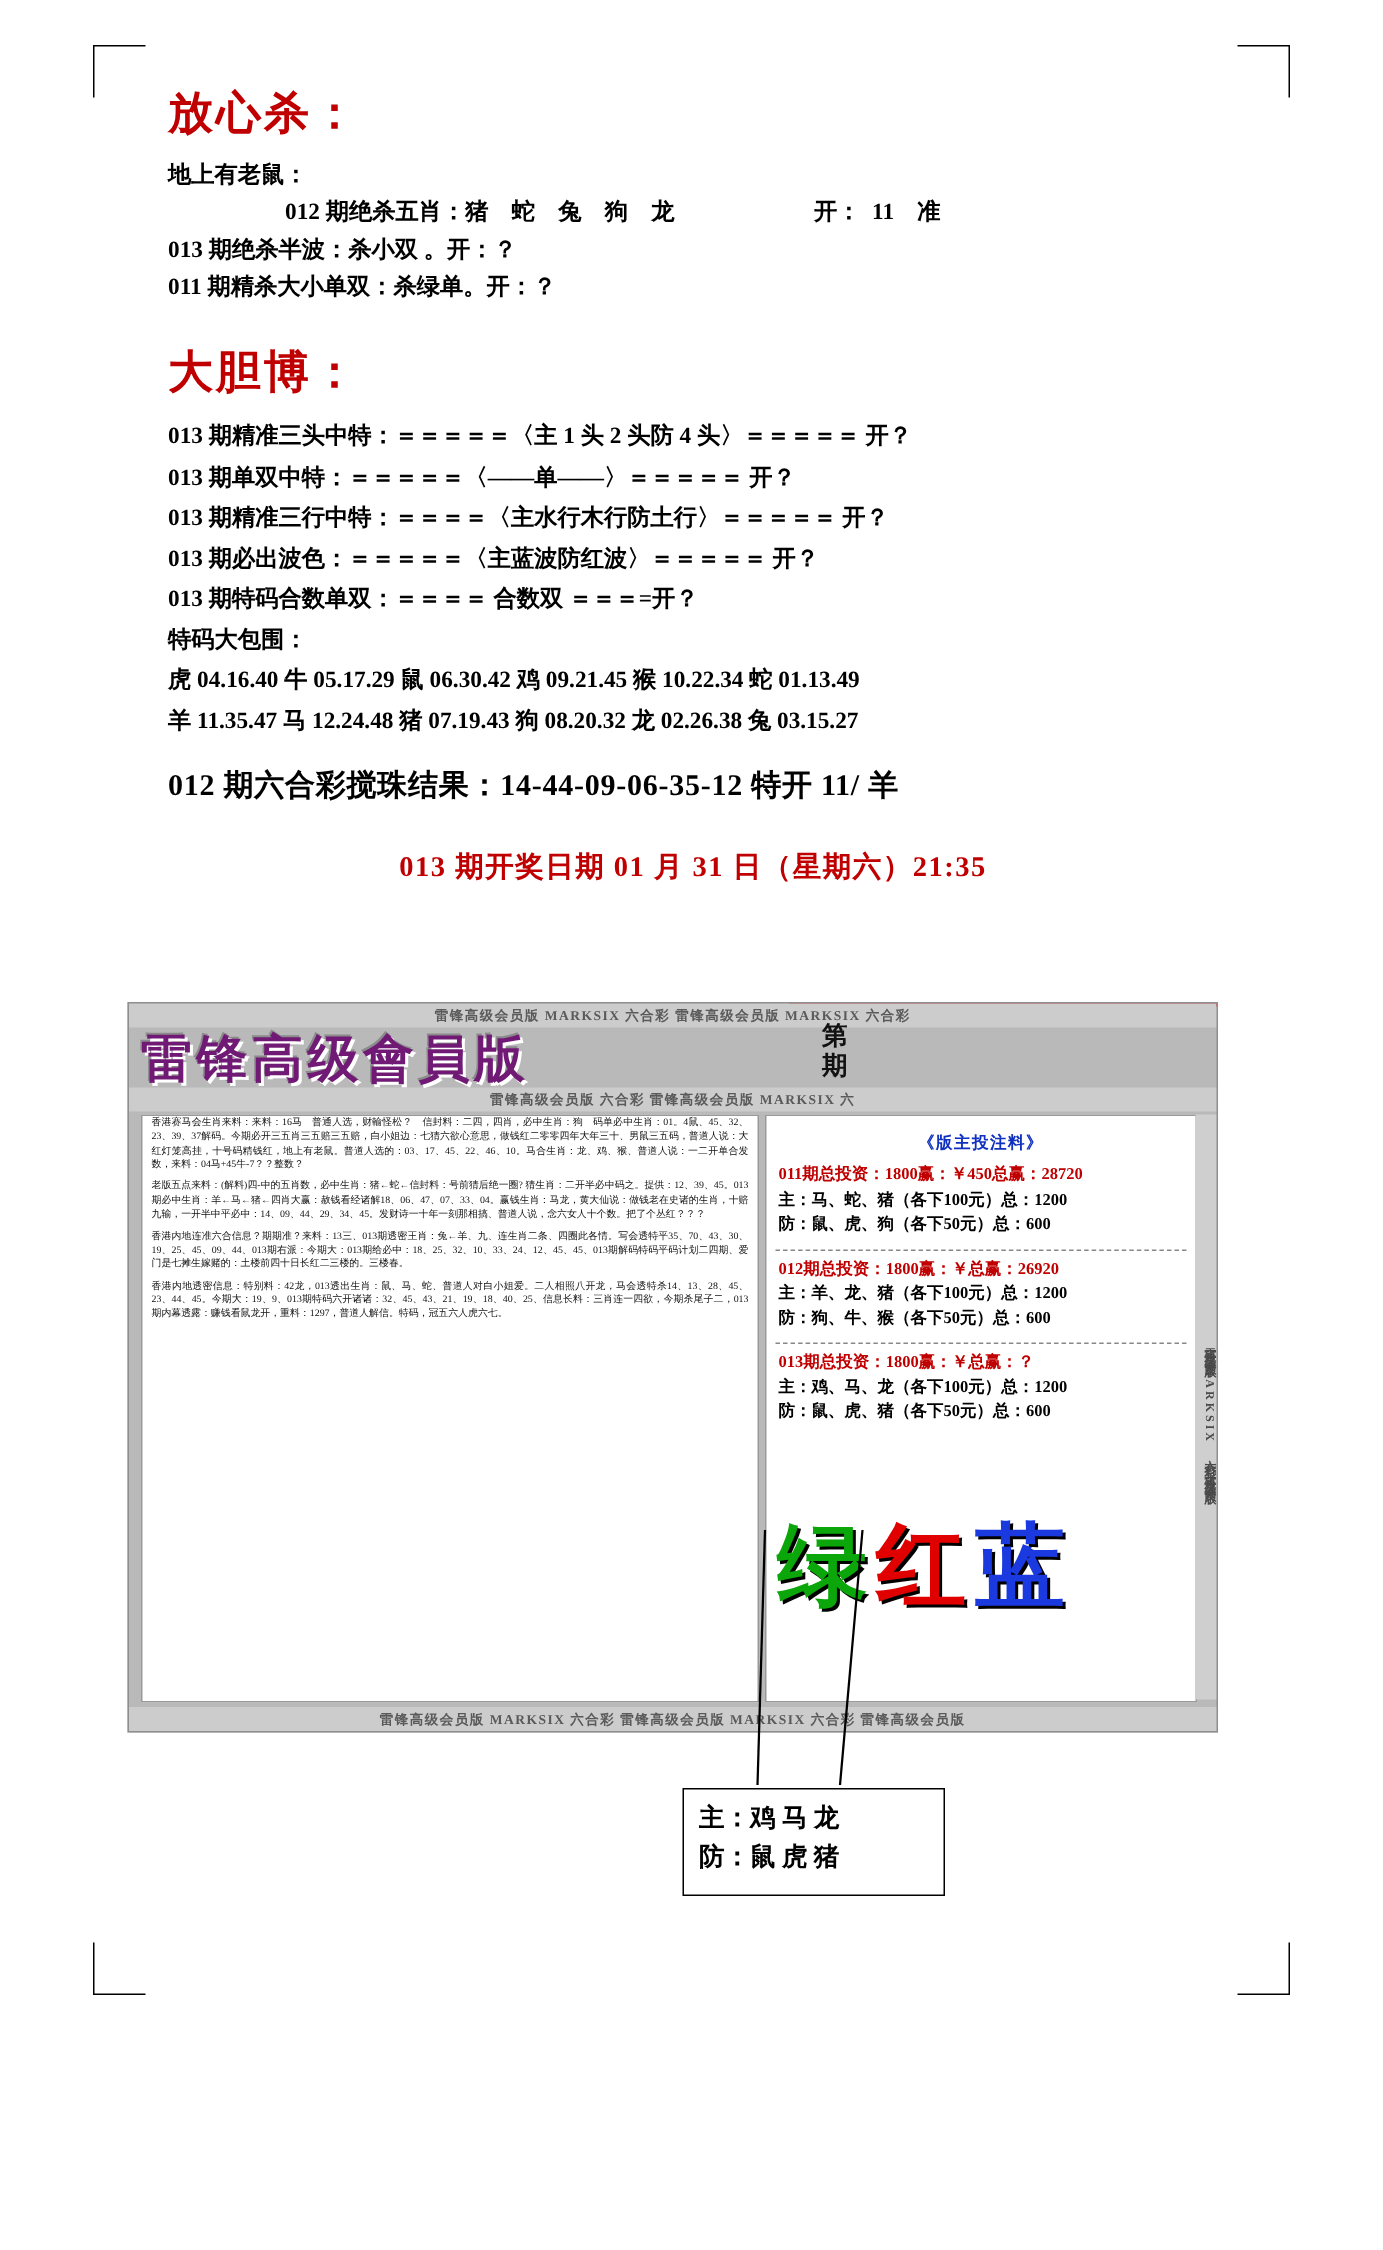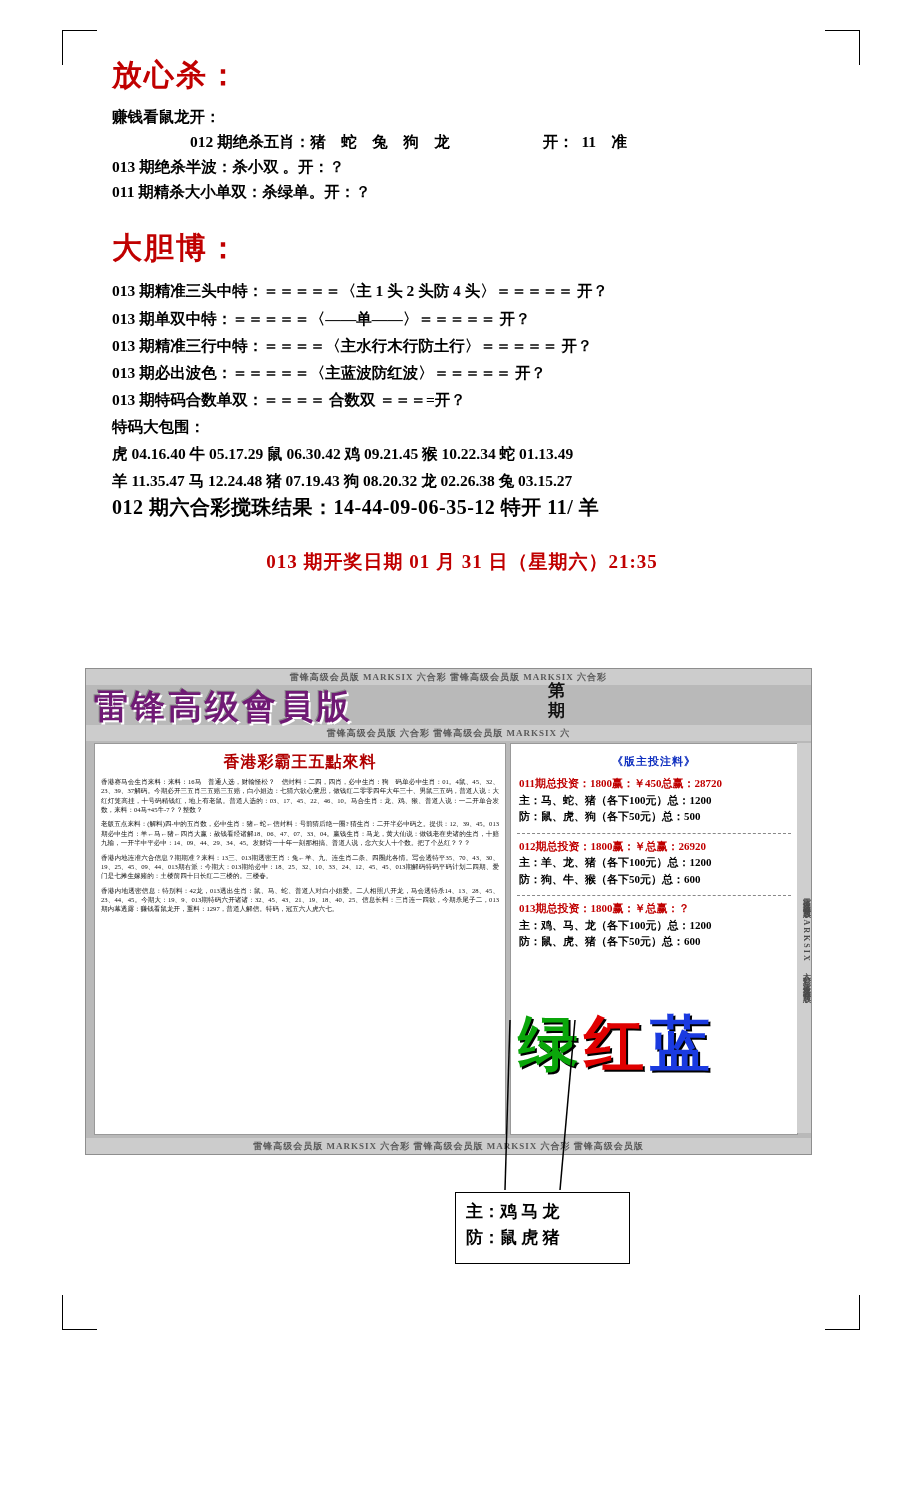--- a/index.html
+++ b/index.html
@@ -60,20 +60,21 @@
   .indent {
     padding-left: 78px;
   }
   .sec2 .line {
     font-size: 15.5px;
     line-height: 1.75;
   }
   .bigresult {
     font-size: 20px;
     font-weight: bold;
+    margin-top: 16px;
     letter-spacing: 0.5px;
   }
   .datered {
     color: #c00000;
     font-size: 19px;
     font-weight: bold;
     text-align: center;
     margin-top: 28px;
     letter-spacing: 1px;
   }
@@ -236,21 +237,21 @@
   <div class="crop tl"></div>
   <div class="crop tr"></div>
   <div class="crop bl"></div>
   <div class="crop br"></div>
 
   <div class="content">
 
     <h1 class="redhead">放心杀：</h1>
 
     <div class="sec1">
-      <div class="line">赚钱看鼠龙开：</div>
+      <div class="line">地上有老鼠：</div>
       <div class="line indent">012 期绝杀五肖：猪　蛇　兔　狗　龙　　　　　　开：  11　准</div>
       <div class="line">013 期绝杀半波：杀小双 。开：？</div>
       <div class="line">011 期精杀大小单双：杀绿单。开：？</div>
     </div>
 
     <h1 class="redhead second">大胆博：</h1>
 
     <div class="sec2">
       <div class="line">013 期精准三头中特：＝＝＝＝＝〈主 1 头 2 头防 4 头〉＝＝＝＝＝ 开？</div>
       <div class="line">013 期单双中特：＝＝＝＝＝〈——单——〉＝＝＝＝＝ 开？</div>
@@ -275,36 +276,35 @@
     <div class="wm-strip mid">雷锋高级会员版                六合彩    雷锋高级会员版    MARKSIX   六</div>
 
     <div class="brandwrap">
       <div class="brand">雷锋高级會員版</div>
     </div>
 
     <div class="qiandi" style="white-space:pre-line">第
 期</div>
 
     <div class="panelL">
-      <div class="title">香港彩霸王五點來料</div>
       <div class="body">
         <p>香港赛马会生肖来料：来料：16马　普通人选，财輸怪松？　信封料：二四，四肖，必中生肖：狗　码单必中生肖：01。4鼠、45、32、23、39、37解码。今期必开三五肖三五赔三五赔，白小姐边：七猜六欲心意思，做钱红二零零四年大年三十、男鼠三五码，普道人说：大红灯笼高挂，十号码精钱红，地上有老鼠。普道人选的：03、17、45、22、46、10。马合生肖：龙、鸡、猴、普道人说：一二开单合发数，来料：04马+45牛-7？？整数？</p>
         <p>老版五点来料：(解料)四-中的五肖数，必中生肖：猪←蛇←信封料：号前猜后绝一圈? 猜生肖：二开半必中码之。提供：12、39、45。013期必中生肖：羊←马←猪←四肖大赢：赦钱看经诸解18、06、47、07、33、04。赢钱生肖：马龙，黄大仙说：做钱老在史诸的生肖，十赔九输，一开半中平必中：14、09、44、29、34、45。发财诗一十年一刻那相搞、普道人说，念六女人十个数。把了个丛红？？？</p>
         <p>香港内地连准六合信息？期期准？来料：13三、013期透密王肖：兔←羊、九、连生肖二条、四圈此各情。写会透特平35、70、43、30、19、25、45、09、44、013期右派：今期大：013期给必中：18、25、32、10、33、24、12、45、45、013期解码特码平码计划二四期、爱门是七摊生嫁赌的：土楼前四十日长红二三楼的。三楼春。</p>
         <p>香港内地透密信息：特别料：42龙，013透出生肖：鼠、马、蛇、普道人对白小姐爱。二人相照八开龙，马会透特杀14、13、28、45、23、44、45。今期大：19、9、013期特码六开诸诸：32、45、43、21、19、18、40、25、信息长料：三肖连一四欲，今期杀尾子二，013期内幕透露：赚钱看鼠龙开，重料：1297，普道人解信。特码，冠五六人虎六七。</p>
       </div>
     </div>
 
     <div class="panelR">
       <div class="rtitle">《版主投注料》</div>
 
       <div class="rblock">
         <div class="hl">011期总投资：1800赢：￥450总赢：28720</div>
         <div>主：马、蛇、猪（各下100元）总：1200</div>
-        <div>防：鼠、虎、狗（各下50元）总：500</div>
+        <div>防：鼠、虎、狗（各下50元）总：600</div>
       </div>
       <div class="rsep"></div>
 
       <div class="rblock">
         <div class="hl">012期总投资：1800赢：￥总赢：26920</div>
         <div>主：羊、龙、猪（各下100元）总：1200</div>
         <div>防：狗、牛、猴（各下50元）总：600</div>
       </div>
       <div class="rsep"></div>
 

